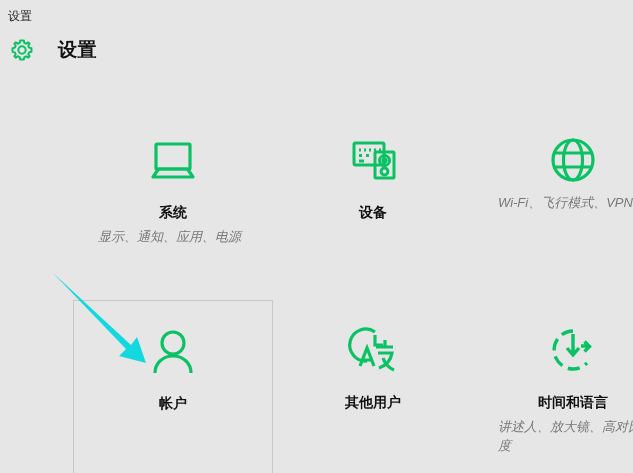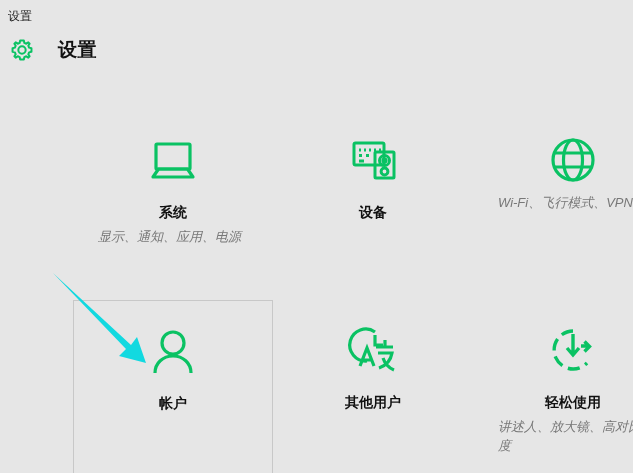--- a/index.html
+++ b/index.html
@@ -186,21 +186,21 @@
   </div>
 
   <div class="tile">
     <span>
       <svg class="tile-icon" viewBox="0 0 56 56" fill="none" stroke="#0ac263" stroke-width="3.4" stroke-linecap="butt">
         <path d="M28 9a19 19 0 1 0 14 32" stroke-dasharray="12 6"></path>
         <path d="M28 12v20M22 26l6 7 6-7"></path>
         <path d="M36 24h8M39.5 19.5L44.5 24.5L39.5 29.5"></path>
       </svg>
     </span>
-    <div class="tile-title">轻松使用</div>
+    <div class="tile-title">时间和语言</div>
     <div class="tile-desc">讲述人、放大镜、高对比度</div>
   </div>
 
 </div>
 
 <svg class="annotation-arrow" viewBox="0 0 633 473">
   <path d="M53 273 L131 345 L137 337 L146 363 L119 356 L126 349 Z" fill="#12d9e0"></path>
 </svg>
 
 </body></html>

